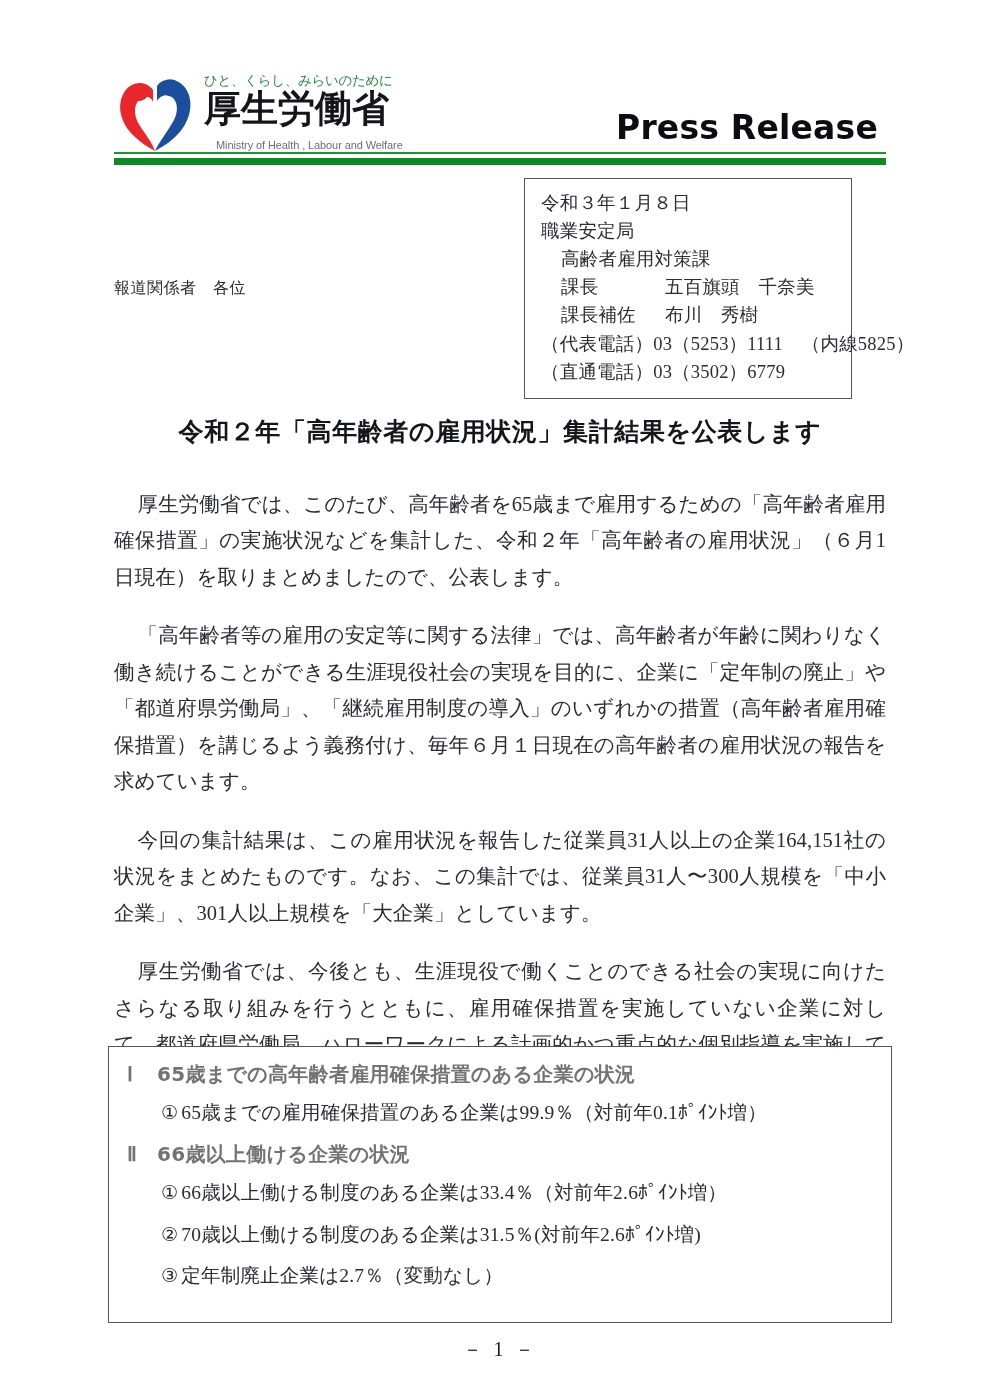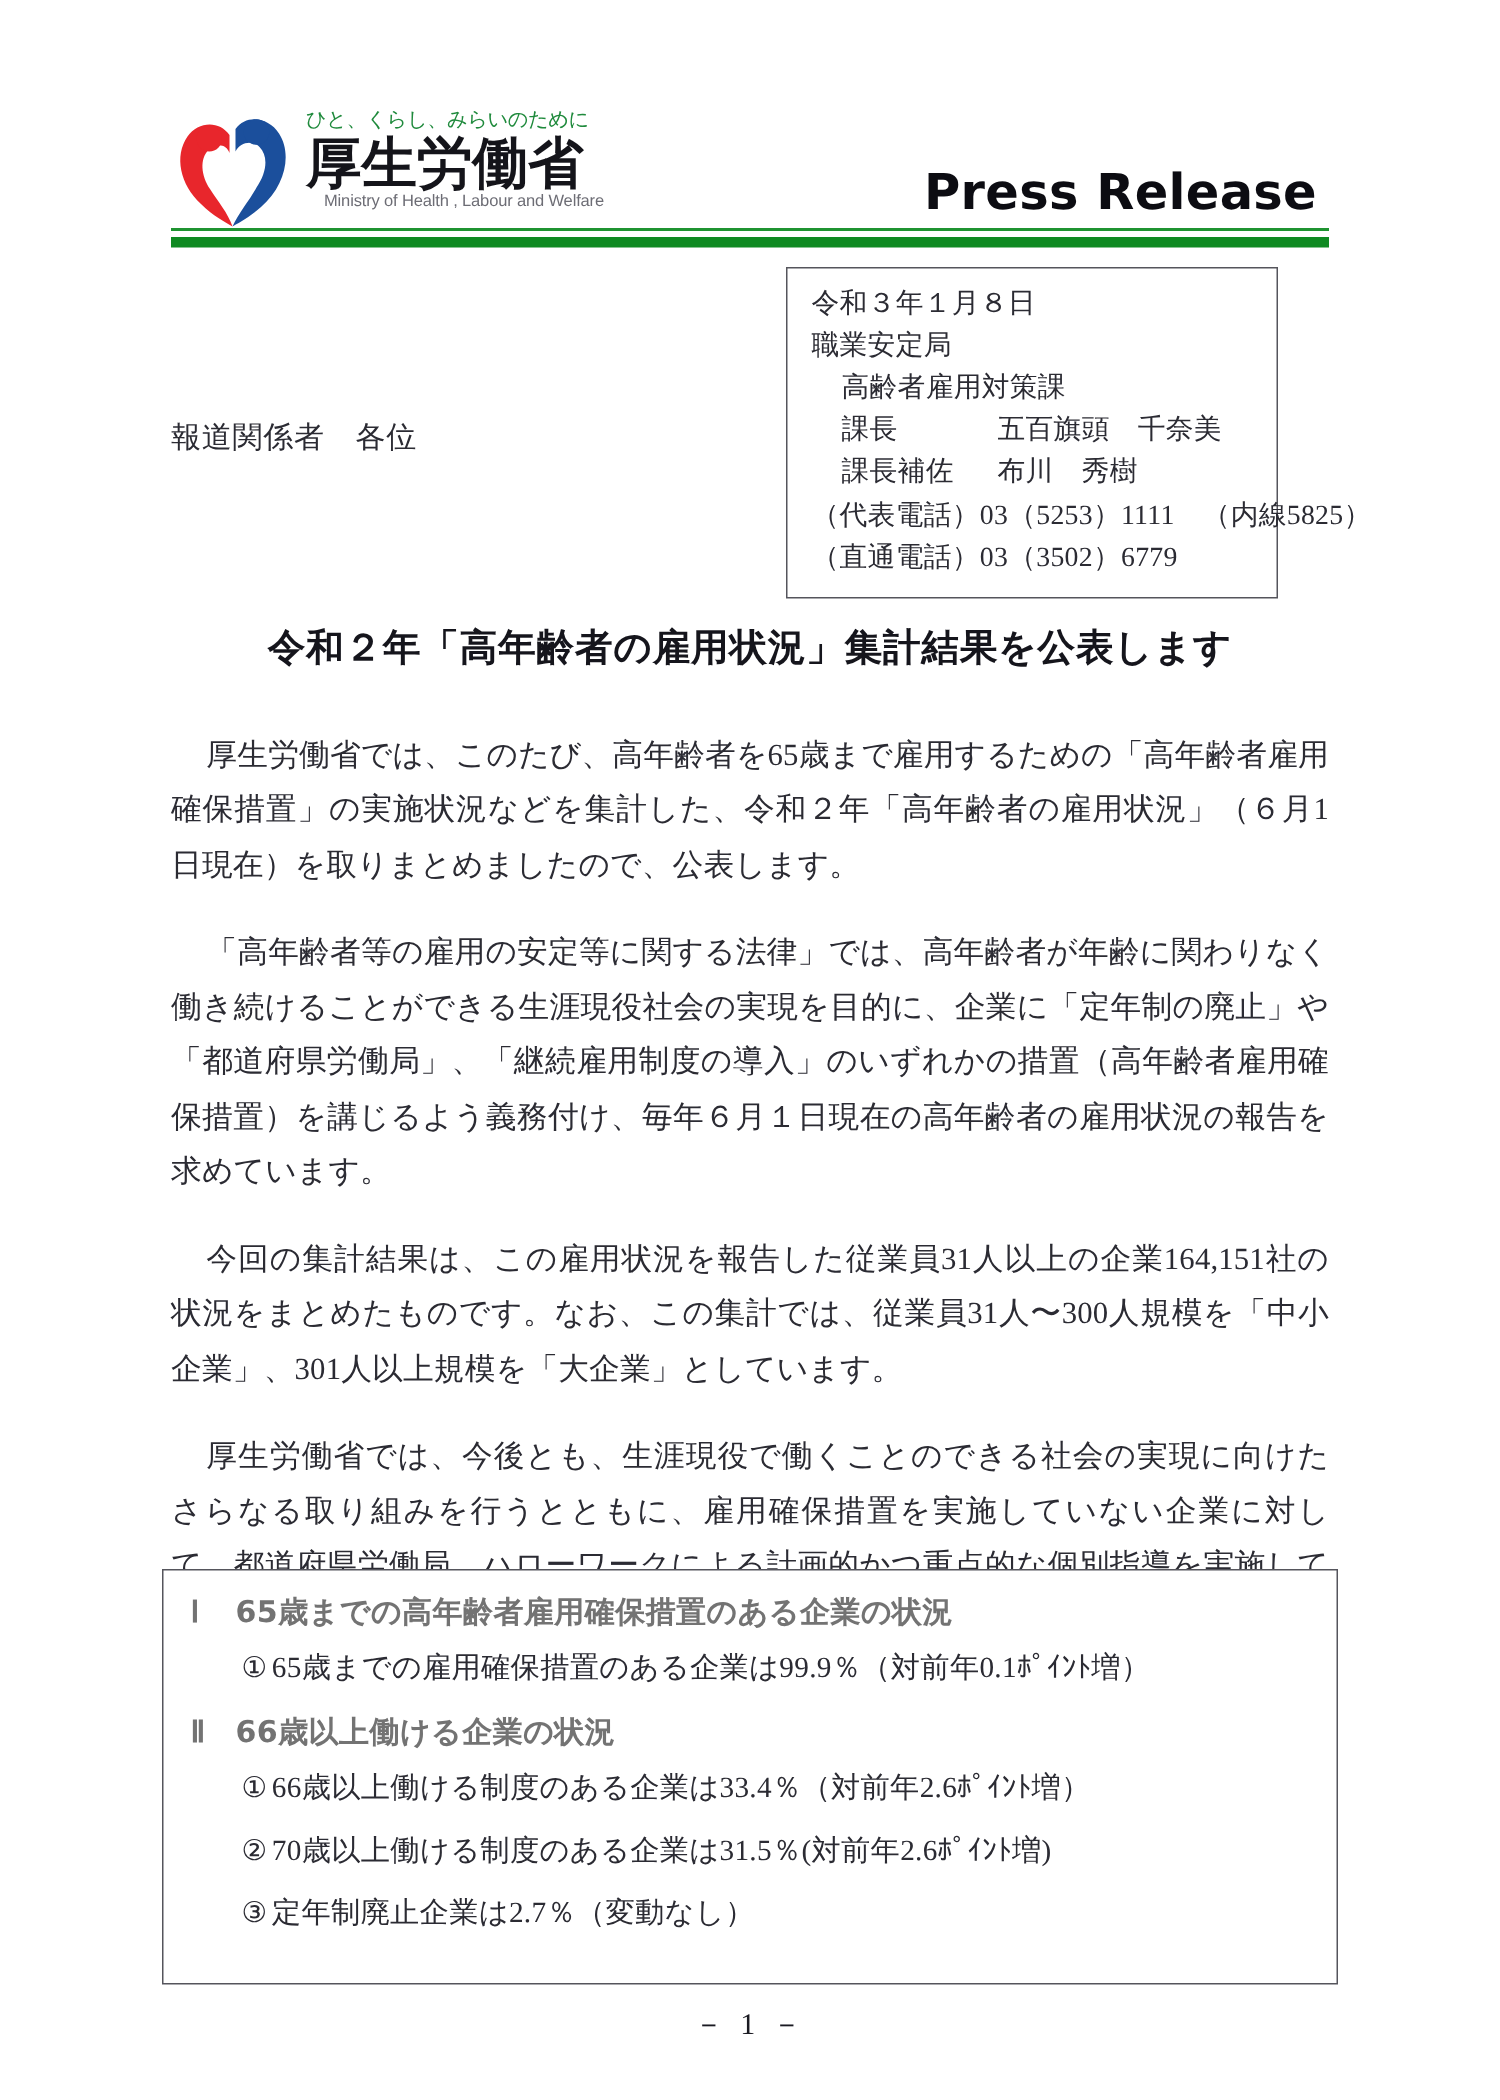--- a/index.html
+++ b/index.html
@@ -68,21 +68,21 @@
     color: #14141a;
     letter-spacing: 0px;
     white-space: nowrap;
   }
 
   .logo-en {
     font-family: "Liberation Sans", sans-serif;
     font-size: 11px;
     color: #6d6d75;
     letter-spacing: -0.1px;
-    margin-top: 1px;
+    margin-top: 12px;
     white-space: nowrap;
     padding-left: 12px;
   }
 
   .press-release {
     position: absolute;
     right: 122px;
     top: 108px;
     font-family: "DejaVu Sans", sans-serif;
     font-weight: bold;
@@ -132,21 +132,21 @@
   .role-label-wide { display: inline-block; width: 104px; }
   .role-label-narrow { display: inline-block; width: 104px; }
 
   .num { font-family: "Liberation Serif", serif; }
 
   
   .addressee {
     position: absolute;
     left: 114px;
     top: 278px;
-    font-size: 20px;
+    font-size: 16px;
     letter-spacing: 0.5px;
     white-space: nowrap;
   }
 
   
   .doc-title {
     position: absolute;
     left: 0;
     right: 0;
     top: 415px;

